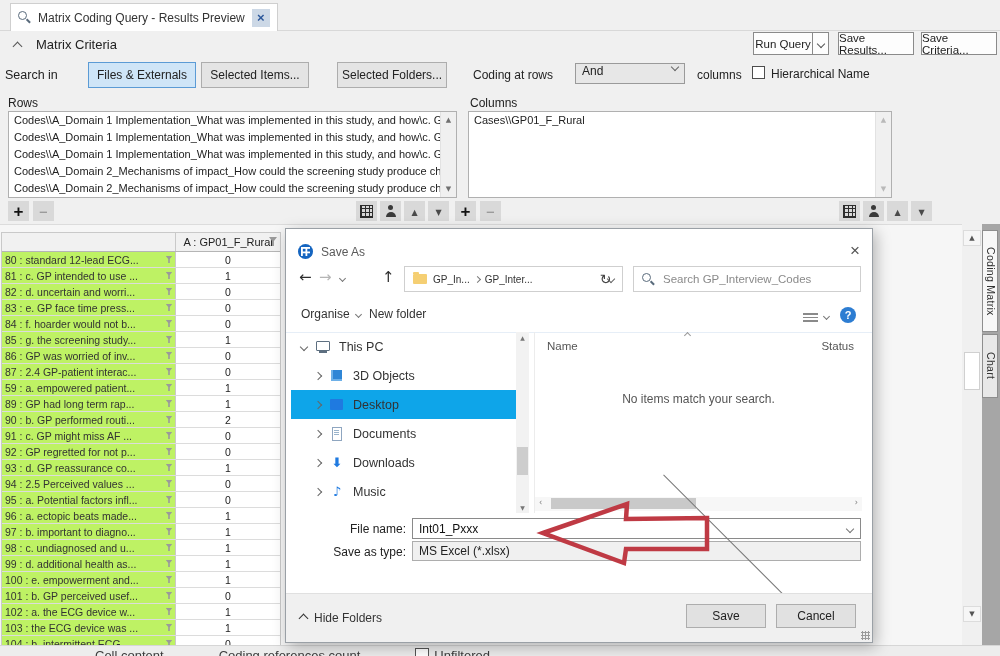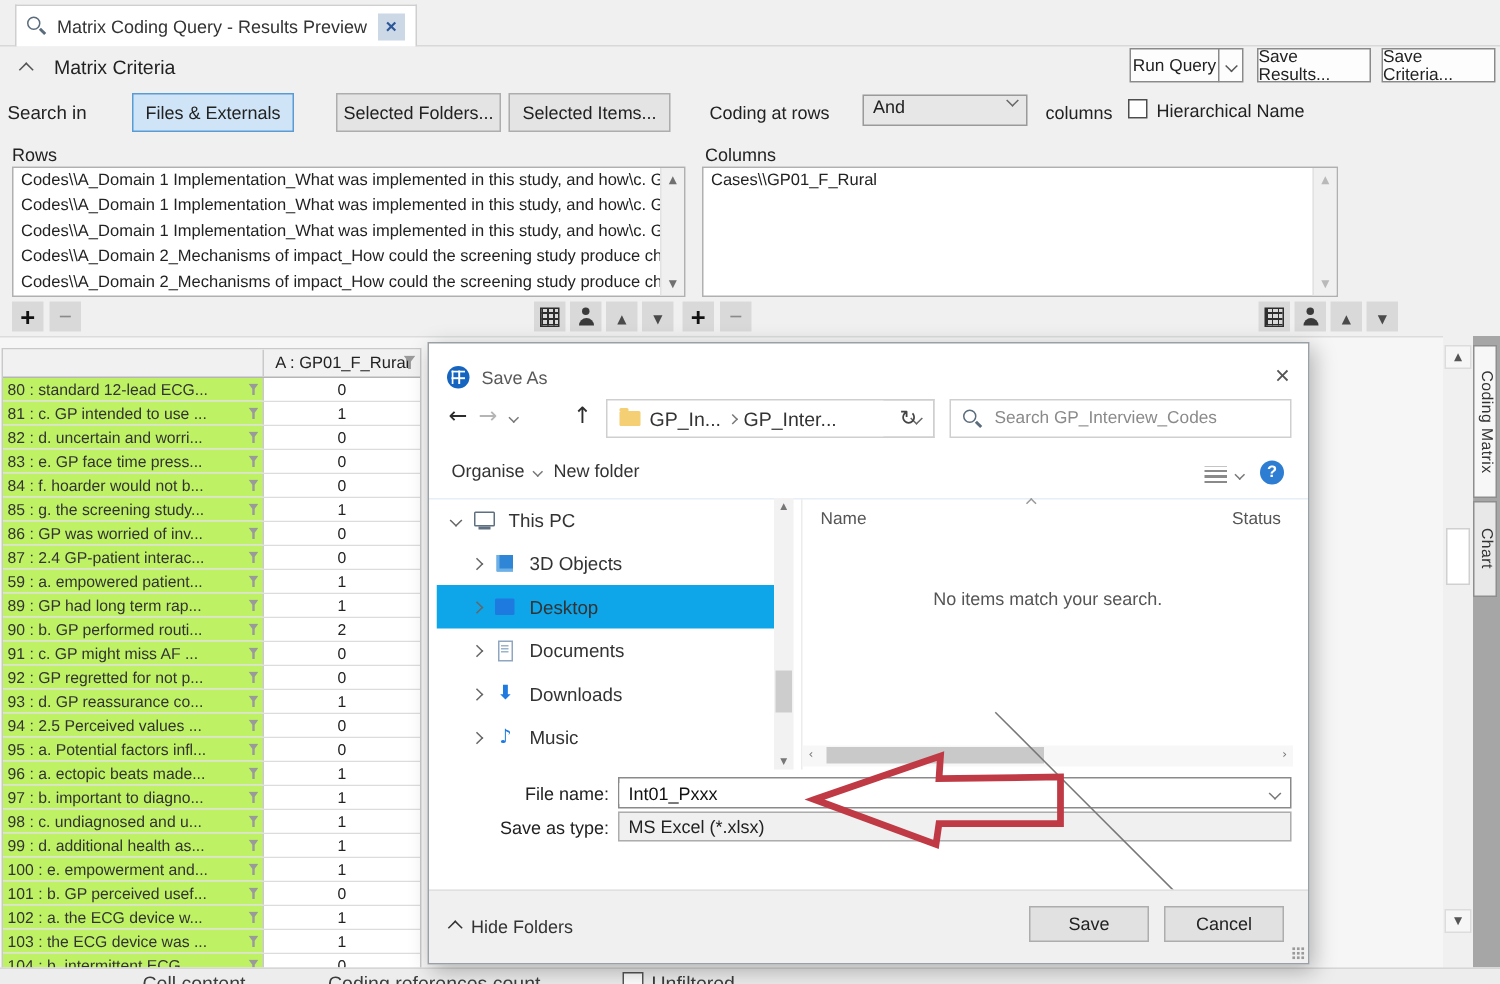--- a/index.html
+++ b/index.html
@@ -90,21 +90,21 @@
   .dlg-title{position:absolute;left:0;top:0;right:0;height:30px;display:flex;align-items:flex-end;padding:0 12px;gap:8px;color:#5a5a5a}
   .xls-ic{width:15px;height:15px;border-radius:50%;background:#1565c0;position:relative;flex:0 0 auto}
   .xls-ic::before{content:"";position:absolute;left:3px;top:3px;width:9px;height:9px;background-image:linear-gradient(#fff 1.5px,transparent 1.5px),linear-gradient(90deg,#fff 1.5px,transparent 1.5px);background-size:4.5px 4.5px}
   .dlg-close{margin-left:auto;font-size:17px;color:#555;line-height:1;cursor:pointer}
   .dlg-nav{position:absolute;left:0;top:30px;right:0;height:40px}
   .nav-ic{position:absolute;top:9px;font-size:15px;color:#2d2d2d;font-family:"DejaVu Sans",sans-serif}
   .nav-ic.fwd{color:#b5b5b5}
   .addr{position:absolute;left:118px;top:7px;width:219px;height:26px;border:1px solid #cfcfcf;box-sizing:border-box;display:flex;align-items:center}
   .folder-ic{width:14px;height:10px;background:#f5cf73;border-radius:1px;position:relative;margin:0 6px 0 8px;flex:0 0 auto}
   .folder-ic::before{content:"";position:absolute;left:0;top:-2px;width:6px;height:2px;background:#f5cf73;border-radius:1px 1px 0 0}
-  .crumb{font-size:13px;color:#333;white-space:nowrap}
+  .crumb{font-size:10px;color:#333;white-space:nowrap}
   .crumb-sep{margin:0 5px;width:4px;height:4px;border-color:#777}
   .addr-chev{margin-left:auto;margin-right:8px;width:5px;height:5px;border-color:#666}
   .refresh{position:absolute;left:303px;top:7px;width:34px;height:26px;border:1px solid #cfcfcf;border-left:none;box-sizing:border-box;display:flex;align-items:center;justify-content:center;font-size:14px;color:#444;font-family:"DejaVu Sans",sans-serif}
   .searchbox{position:absolute;left:347px;top:7px;width:228px;height:26px;border:1px solid #cfcfcf;box-sizing:border-box;display:flex;align-items:center;gap:6px;padding:0 8px}
   .searchbox input{border:none;outline:none;flex:1;font-size:11.5px;color:#555;font-family:"Liberation Sans",sans-serif;background:transparent}
   .searchbox input::placeholder{color:#8a8a8a;opacity:1}
   .dlg-toolbar{position:absolute;left:0;top:70px;right:0;height:33px;border-bottom:1px solid #e6eef7}
   .org{position:absolute;left:15px;top:8px;display:flex;align-items:center;gap:6px;color:#333}
   .newf{position:absolute;left:83px;top:8px;color:#333}
   .ic-views{position:absolute;left:517px;top:12px;width:15px;height:11px;background:repeating-linear-gradient(0deg,#8a8a8a 0 1.5px,transparent 1.5px 3.5px)}
@@ -179,23 +179,23 @@
       <span class="chev down" style="width:5px;height:5px"></span>
     </div>
   <div class="hbtn saver">Save Results...</div>
   <div class="hbtn savec">Save Criteria...</div>
 
   <div class="search-in">Search in</div>
   <div class="scope-row">
 
       <div class="scope-btn active">Files &amp; Externals</div>
 
+      <div class="scope-btn">Selected Items...</div>
+
       <div class="scope-btn ml">Selected Folders...</div>
-
-      <div class="scope-btn">Selected Items...</div>
 
   </div>
   <div class="coding-lbl">Coding at rows</div>
   <div class="combo">
     <span>And</span>
     <span class="chev down"></span>
   </div>
   <div class="columns-word">columns</div>
   <div class="hn-box"></div>
   <div class="hn-lbl">Hierarchical Name</div>

